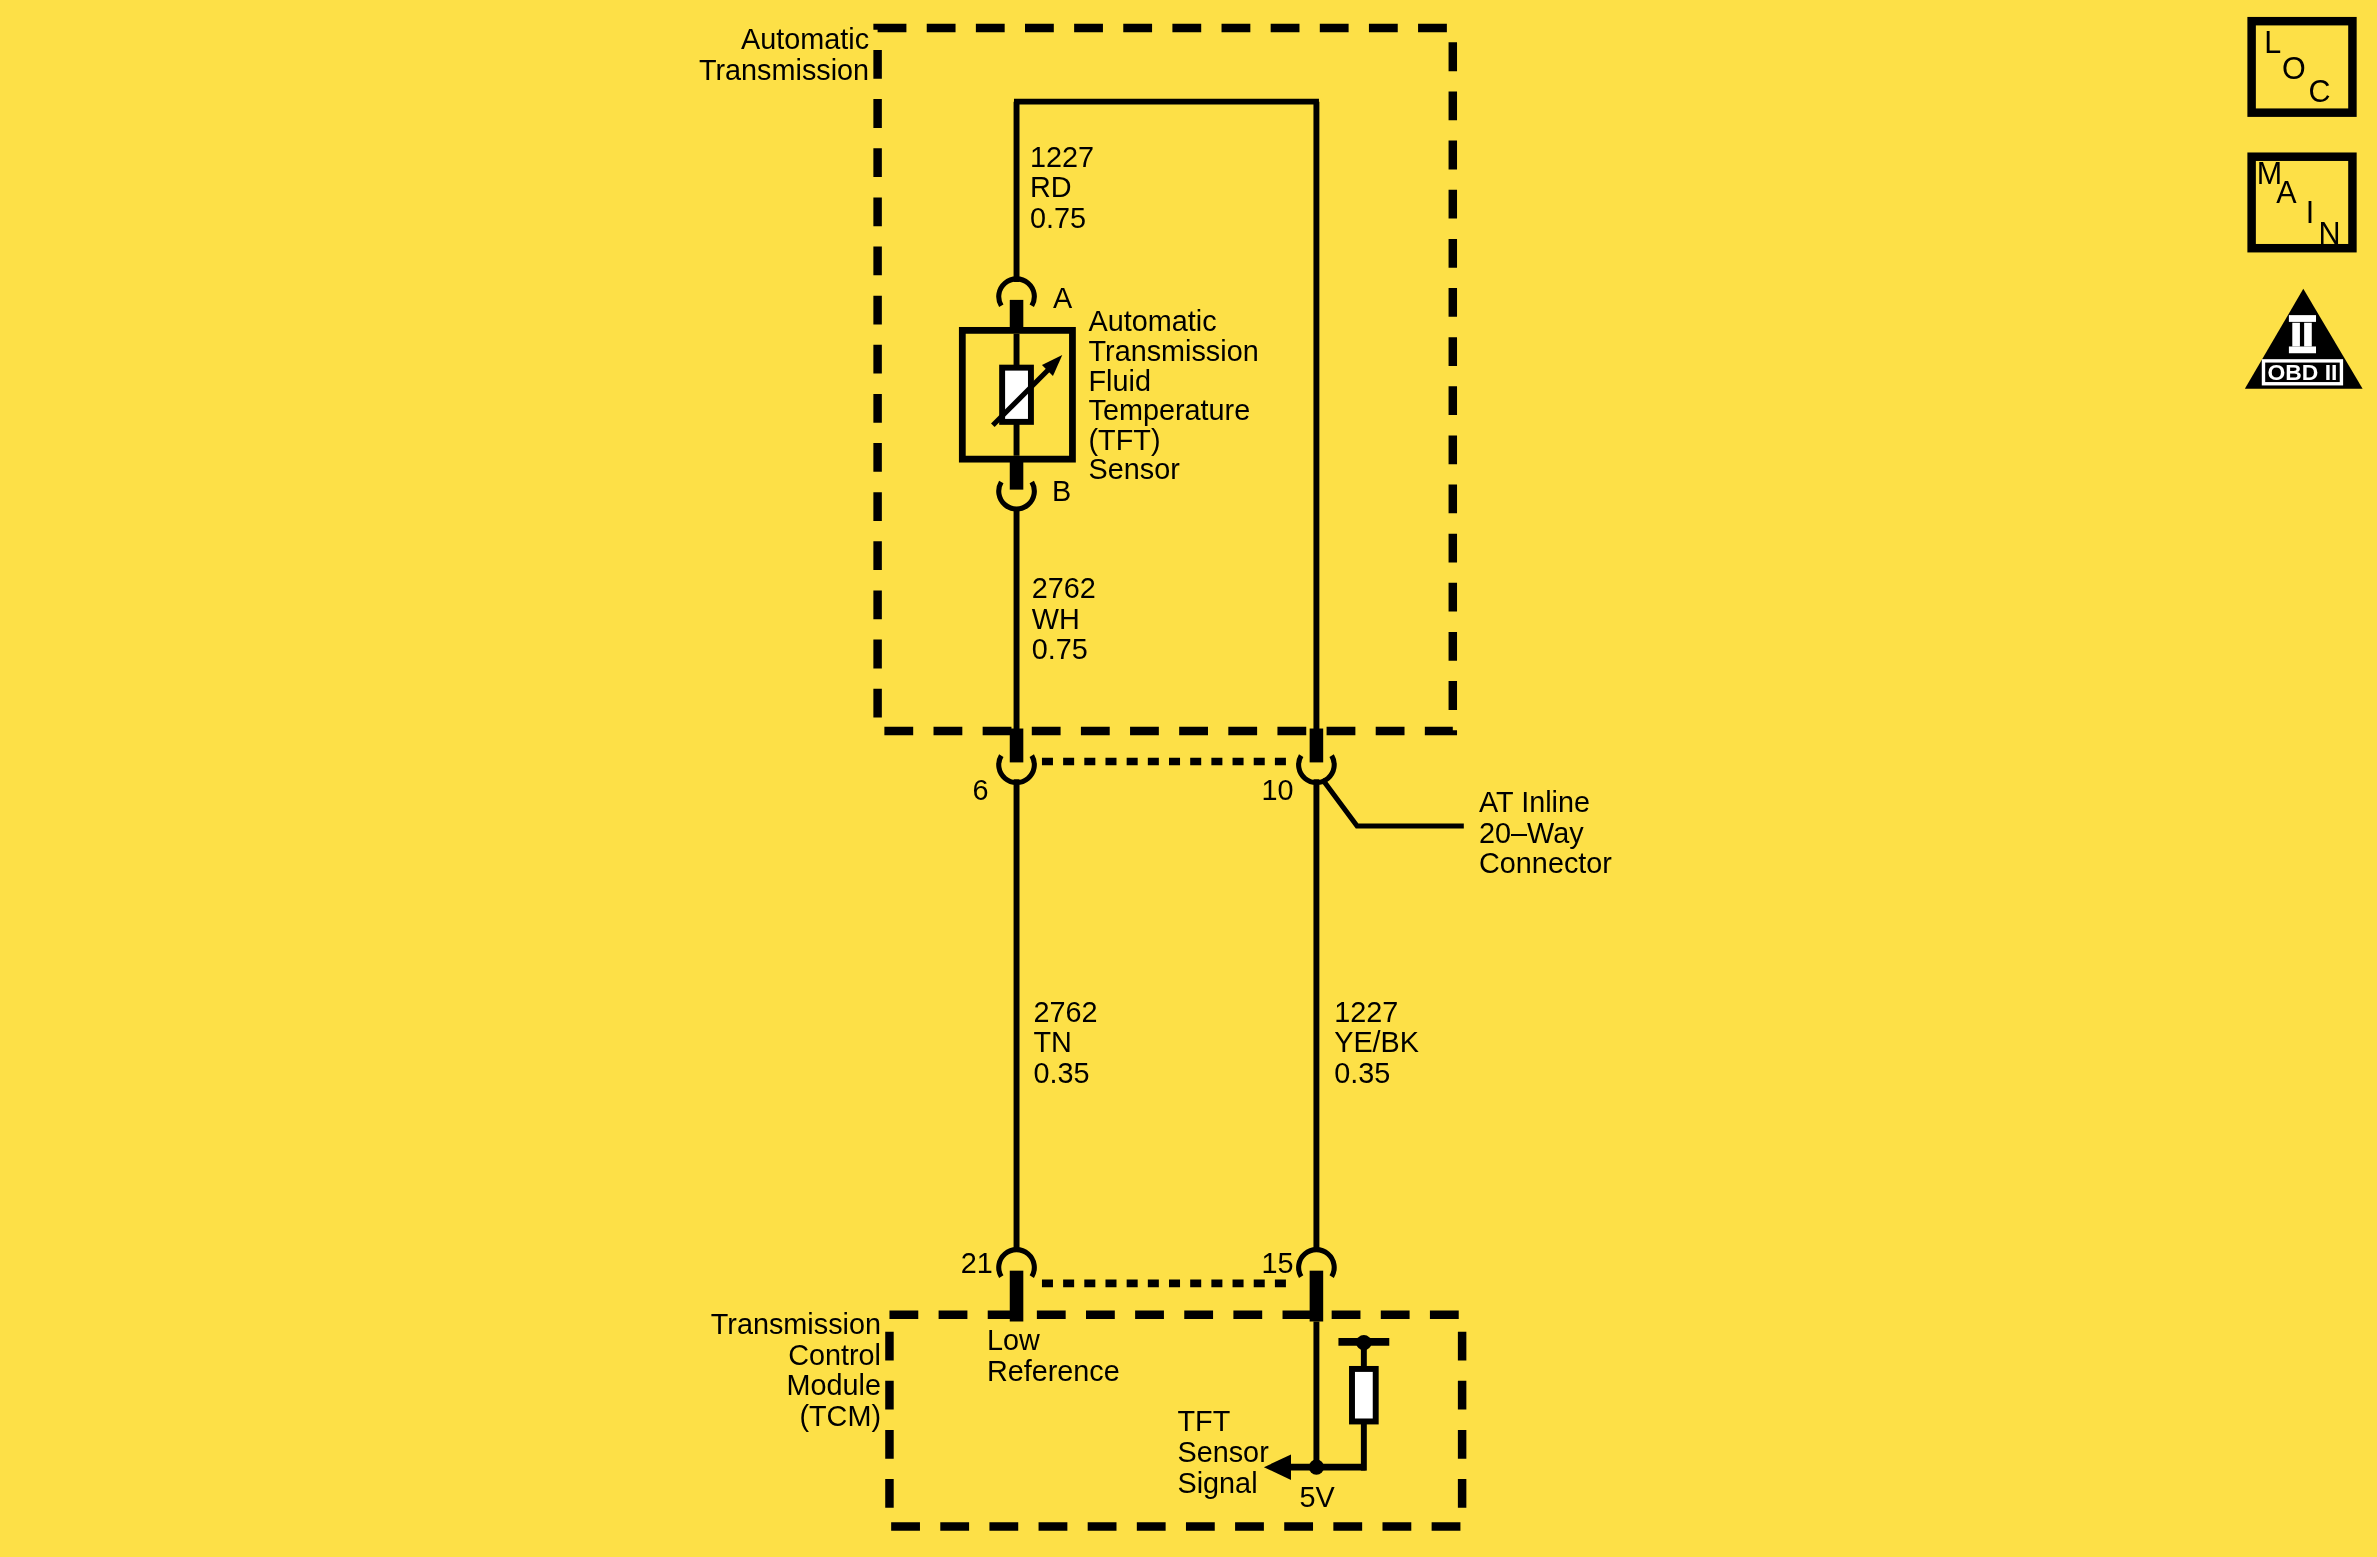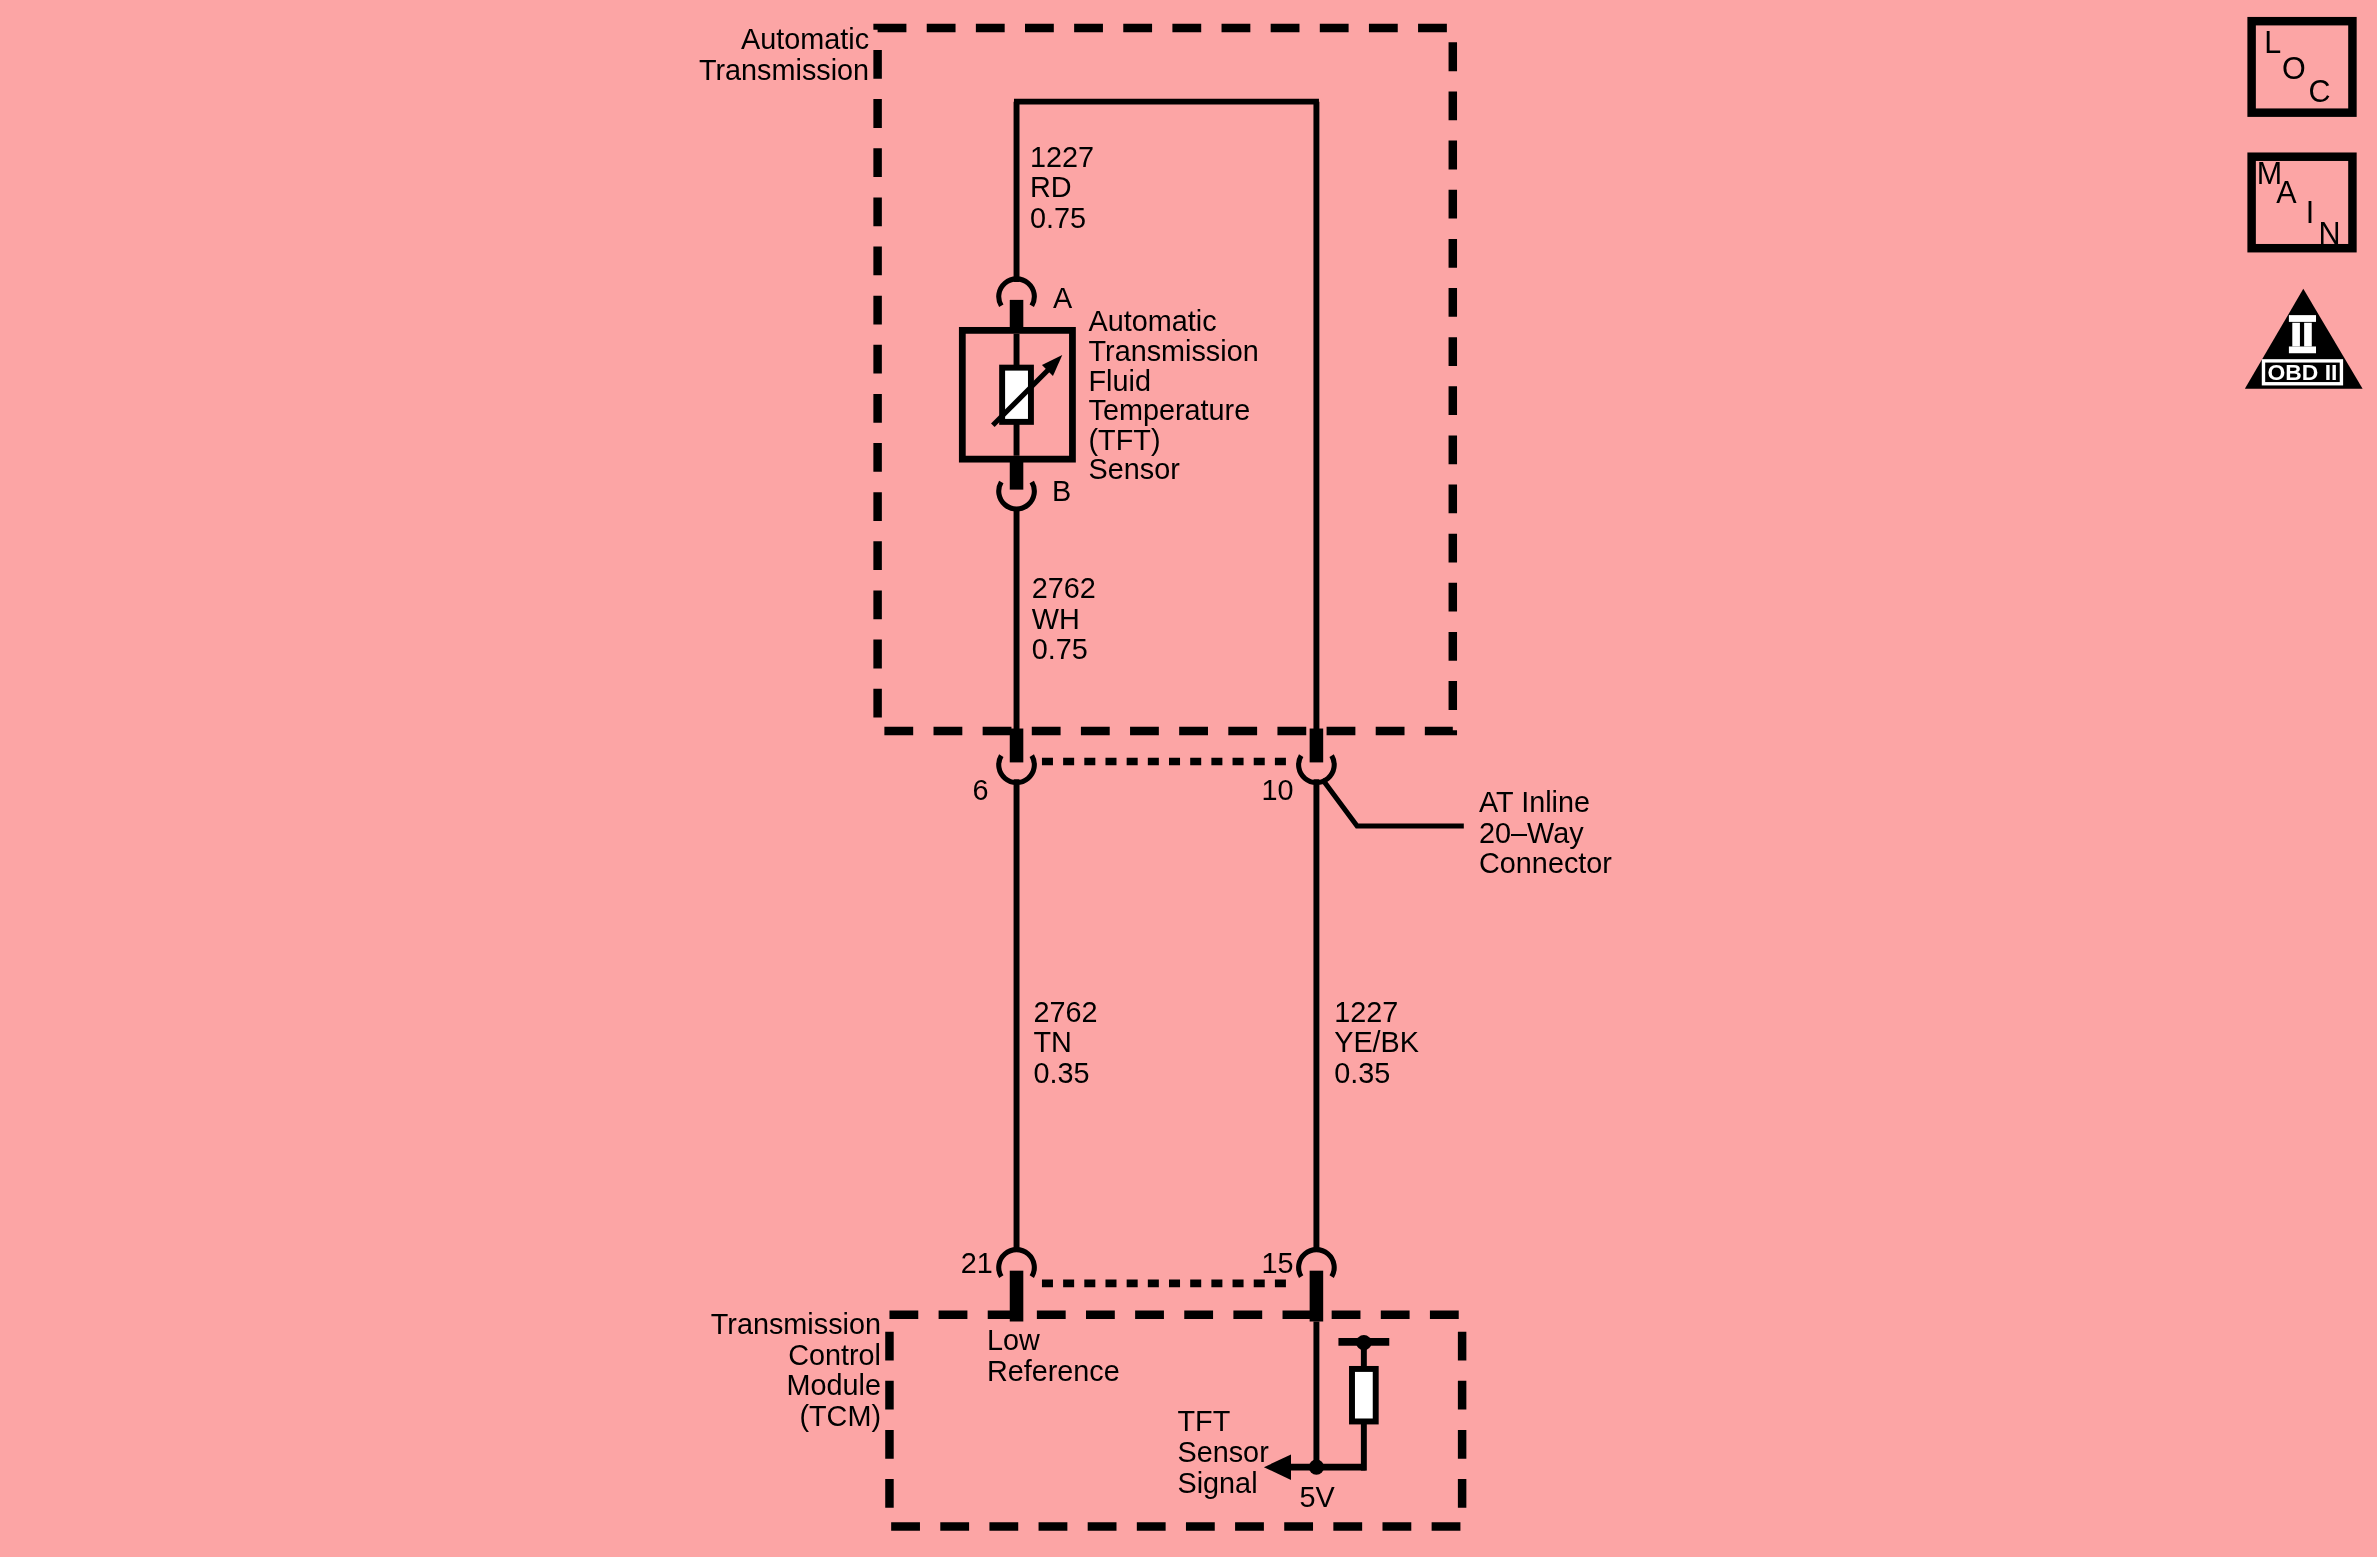--- a/index.html
+++ b/index.html
@@ -4,21 +4,21 @@
 <style>
   html, body {
     margin: 0;
     padding: 0;
     background: #ffffff;
   }
   .page {
     position: relative;
     width: 2377px;
     height: 1557px;
-    background: #fca5a5;
+    background: #fde047;
     overflow: hidden;
   }
   svg text {
     font-family: "Liberation Sans", "DejaVu Sans", sans-serif;
     font-size: 34px;
     fill: #000000;
   }
   svg text.badge-letter {
     font-size: 36px;
   }

